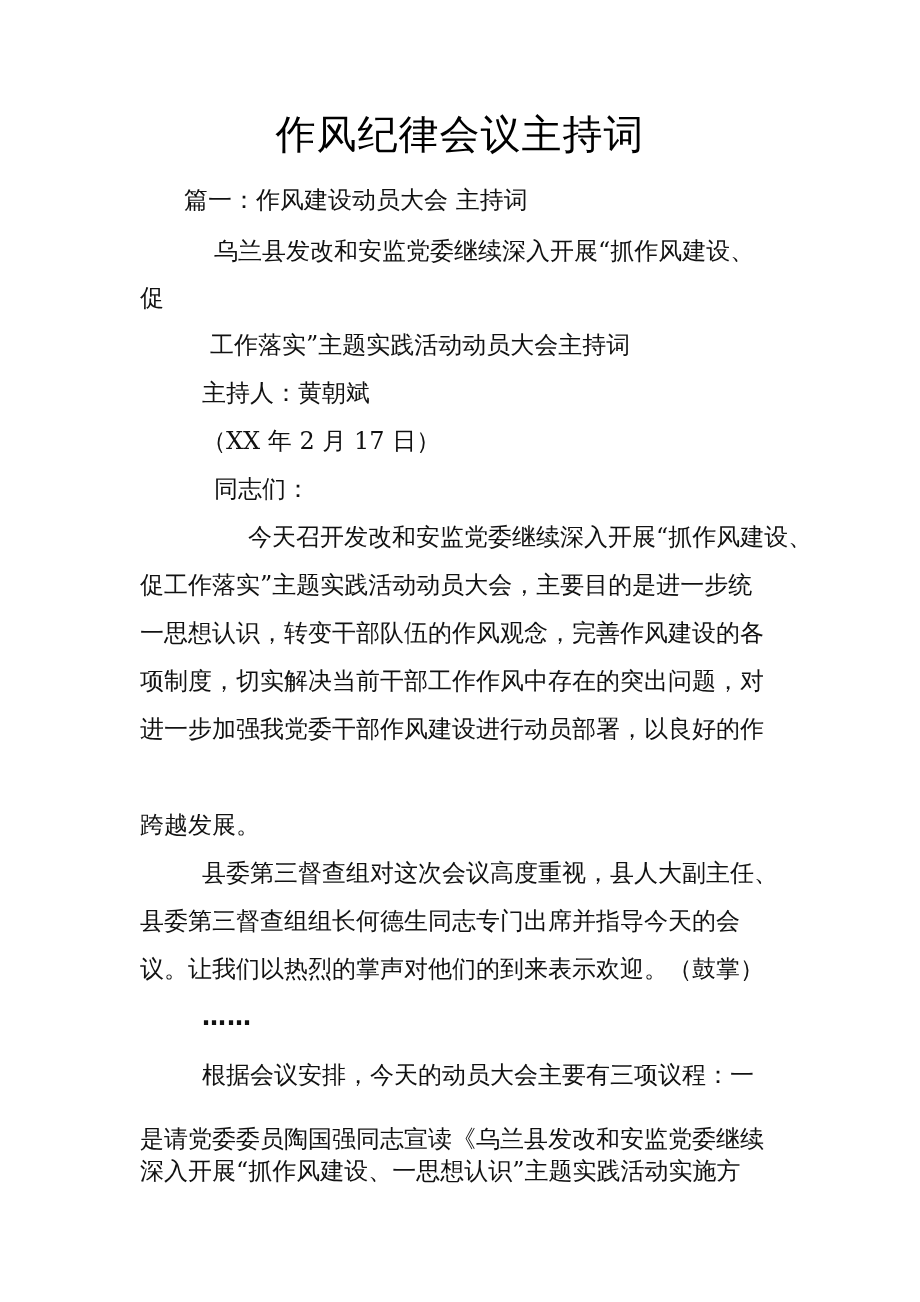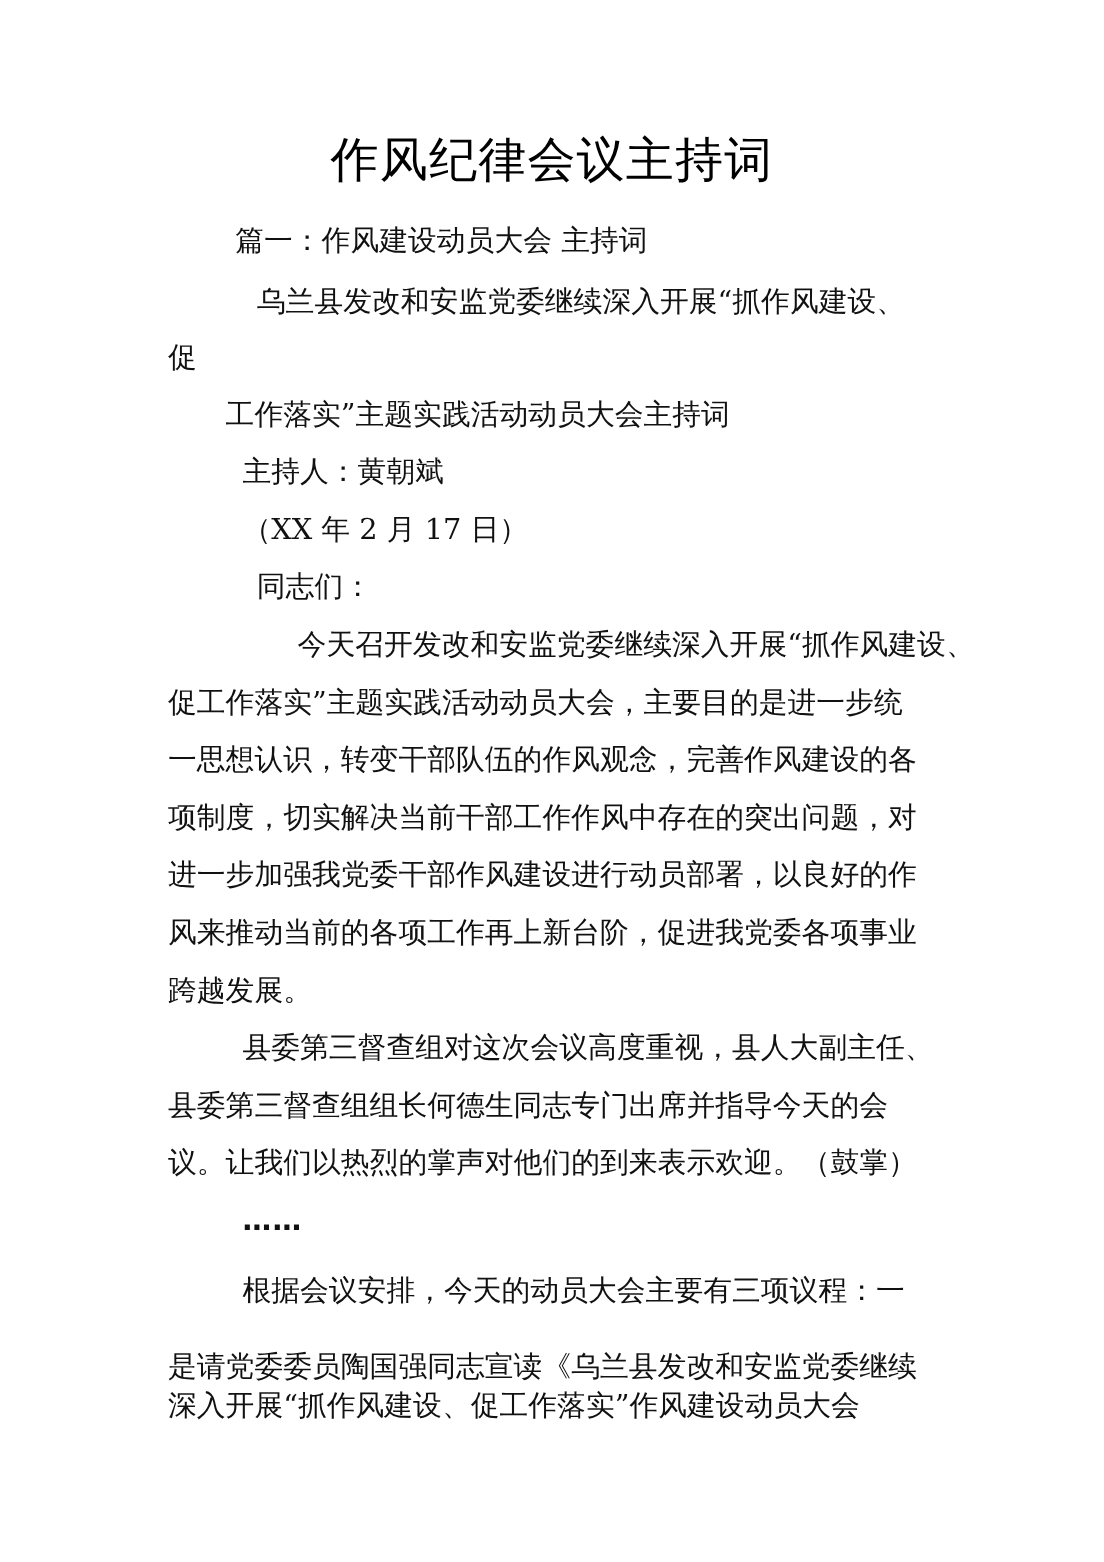--- a/index.html
+++ b/index.html
@@ -46,41 +46,40 @@
       letter-spacing: 1px;
     }
   </style>
 </head>
 <body>
 
 <div class="page">
 
   <div class="title">作风纪律会议主持词</div>
 
-  <div class="line" style="left:196px; top:185px;">篇一：作风建设动员大会 主持词</div>
+  <div class="line" style="left:184px; top:185px;">篇一：作风建设动员大会 主持词</div>
 
   <div class="line" style="left:214px; top:236px;">乌兰县发改和安监党委继续深入开展“抓作风建设、</div>
   <div class="line" style="left:140px; top:283px;">促</div>
-  <div class="line" style="left:188px; top:330px;">工作落实”主题实践活动动员大会主持词</div>
+  <div class="line" style="left:210px; top:330px;">工作落实”主题实践活动动员大会主持词</div>
 
   <div class="line" style="left:202px; top:378px;">主持人：黄朝斌</div>
   <div class="line" style="left:202px; top:426px;">（XX 年 2 月 17 日）</div>
   <div class="line" style="left:214px; top:474px;">同志们：</div>
 
   <div class="line" style="left:202px; top:522px;margin-left:46px;">今天召开发改和安监党委继续深入开展“抓作风建设、</div>
   <div class="line" style="left:140px; top:570px;">促工作落实”主题实践活动动员大会，主要目的是进一步统</div>
   <div class="line" style="left:140px; top:618px;">一思想认识，转变干部队伍的作风观念，完善作风建设的各</div>
   <div class="line" style="left:140px; top:666px;">项制度，切实解决当前干部工作作风中存在的突出问题，对</div>
   <div class="line" style="left:140px; top:714px;">进一步加强我党委干部作风建设进行动员部署，以良好的作</div>
-  <div class="line" style="left:140px; top:762px;">风来推动当前的各项工作再上新台阶，促进我党委各项事业</div>
   <div class="line" style="left:140px; top:810px;">跨越发展。</div>
 
   <div class="line" style="left:202px; top:858px;">县委第三督查组对这次会议高度重视，县人大副主任、</div>
   <div class="line" style="left:140px; top:906px;">县委第三督查组组长何德生同志专门出席并指导今天的会</div>
   <div class="line" style="left:140px; top:954px;">议。让我们以热烈的掌声对他们的到来表示欢迎。（鼓掌）</div>
 
   <div class="line ellipsis" style="left:202px; top:1002px;">……</div>
 
   <div class="line" style="left:202px; top:1060px;">根据会议安排，今天的动员大会主要有三项议程：一</div>
   <div class="line" style="left:140px; top:1108px;margin-top:16px;">是请党委委员陶国强同志宣读《乌兰县发改和安监党委继续</div>
-  <div class="line" style="left:140px; top:1156px;">深入开展“抓作风建设、促工作落实”作风建设动员大会</div>
+  <div class="line" style="left:140px; top:1156px;">深入开展“抓作风建设、一思想认识”主题实践活动实施方</div>
 
 </div>
 
 </body></html>

